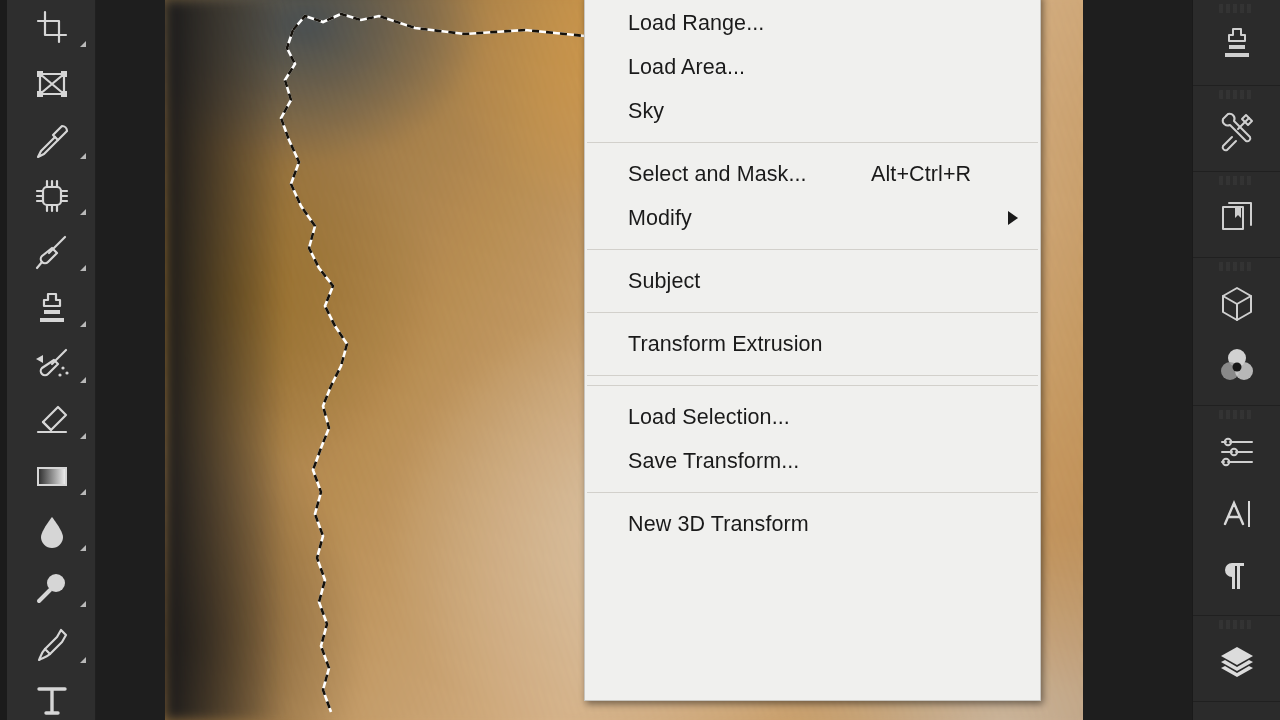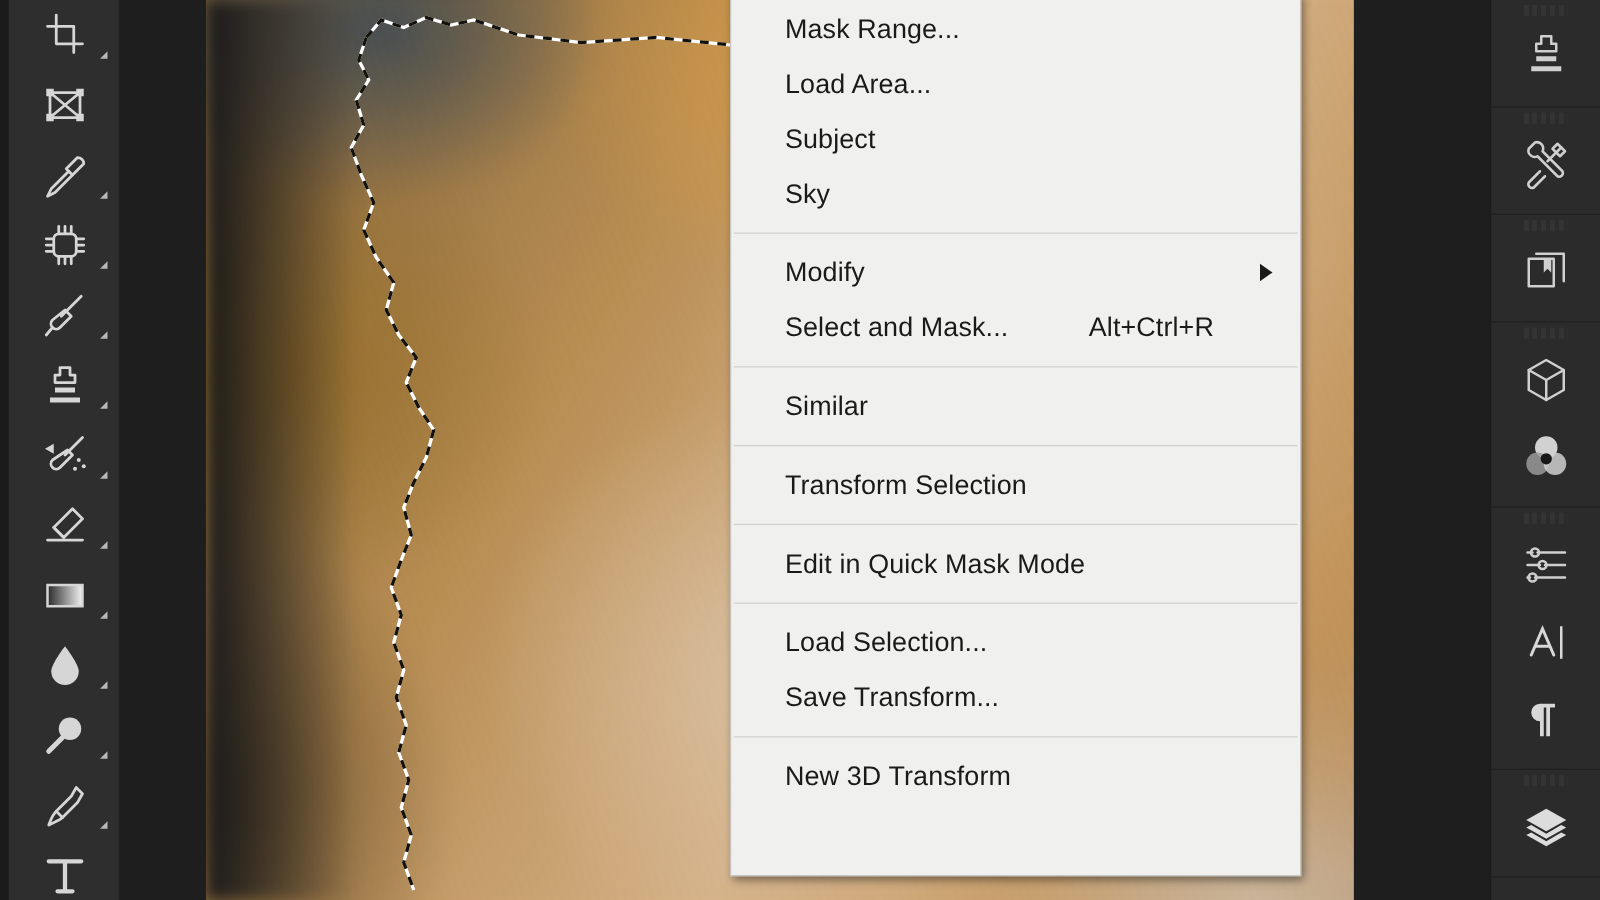--- a/index.html
+++ b/index.html
@@ -302,52 +302,46 @@
                  L 124,140 L 134,162 L 126,184 L 136,206 L 150,226 L 144,248
                  L 154,268 L 168,286 L 160,306 L 170,326 L 182,344 L 176,366
                  L 166,386 L 158,406 L 164,428 L 156,448 L 148,470 L 156,492
                  L 150,514 L 158,536 L 152,558 L 160,580 L 154,602 L 162,624
                  L 156,646 L 164,668 L 158,690 L 166,712" fill="none" stroke="#15110b" stroke-width="2.6" stroke-dasharray="7 7"></path>
       </svg>
     </div>
 
     <div class="menu" id="menu">
         <div class="menu-item">
-          <span>Mask Range...</span>
+          <span>Load Range...</span>
         </div>
         <div class="menu-item">
           <span>Load Area...</span>
         </div>
         <div class="menu-item">
-          <span>Subject</span>
-        </div>
-        <div class="menu-item">
           <span>Sky</span>
         </div>
         <div class="menu-sep"></div>
+        <div class="menu-item">
+          <span>Select and Mask...</span>
+          <span class="shortcut">Alt+Ctrl+R</span>
+        </div>
         <div class="menu-item">
           <span>Modify</span>
           <span class="submenu-arrow"></span>
         </div>
-        <div class="menu-item">
-          <span>Select and Mask...</span>
-          <span class="shortcut">Alt+Ctrl+R</span>
-        </div>
-        <div class="menu-sep"></div>
-        <div class="menu-item">
-          <span>Similar</span>
-        </div>
-        <div class="menu-sep"></div>
-        <div class="menu-item">
-          <span>Transform Selection</span>
-        </div>
-        <div class="menu-sep"></div>
-        <div class="menu-item">
-          <span>Edit in Quick Mask Mode</span>
-        </div>
+        <div class="menu-sep"></div>
+        <div class="menu-item">
+          <span>Subject</span>
+        </div>
+        <div class="menu-sep"></div>
+        <div class="menu-item">
+          <span>Transform Extrusion</span>
+        </div>
+        <div class="menu-sep"></div>
         <div class="menu-sep"></div>
         <div class="menu-item">
           <span>Load Selection...</span>
         </div>
         <div class="menu-item">
           <span>Save Transform...</span>
         </div>
         <div class="menu-sep"></div>
         <div class="menu-item">
           <span>New 3D Transform</span>

